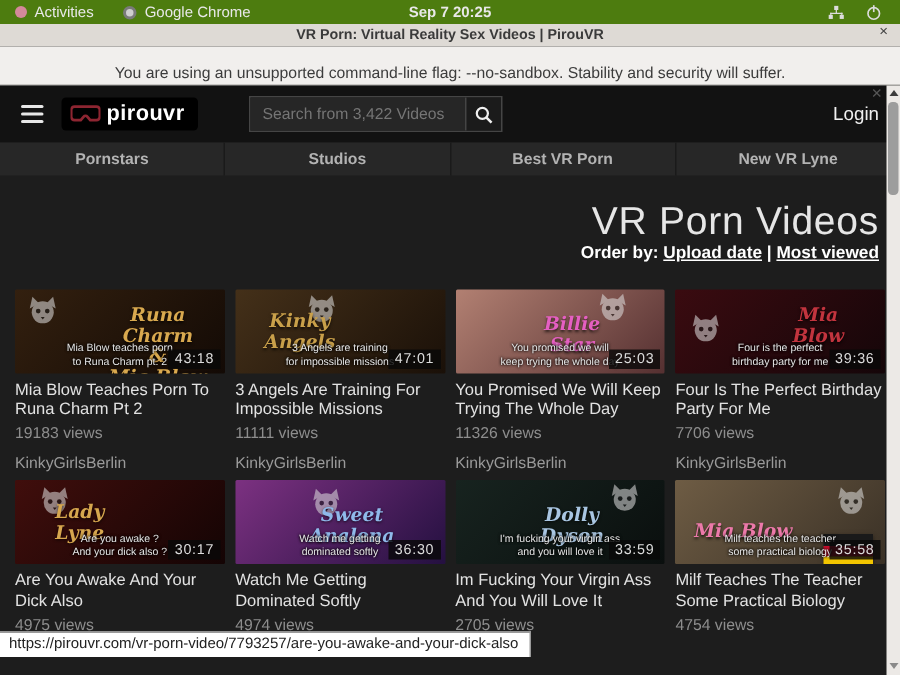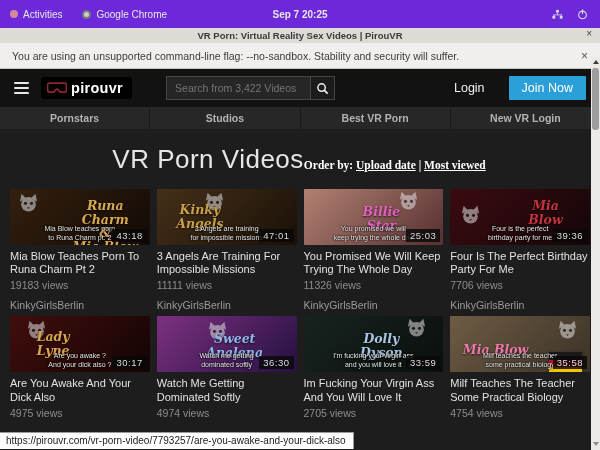--- a/index.html
+++ b/index.html
@@ -1,34 +1,34 @@
 <!DOCTYPE html>
 <html><head>
 <meta charset="utf-8">
 <style>
   * { margin:0; padding:0; box-sizing:border-box; }
   html,body { width:600px; height:450px; overflow:hidden; background:#000; }
   body { font-family:"Liberation Sans", sans-serif; position:relative; }
   .screen { position:absolute; inset:0; width:600px; height:450px; overflow:hidden; background:#1d1d1d; }
 
   
-  .topbar { height:28px; background:#6d28d9; display:flex; align-items:center; color:#e8e8e8; font-size:10px; position:relative; }
+  .topbar { height:16px; background:#4d7c0f; display:flex; align-items:center; color:#e8e8e8; font-size:10px; position:relative; }
   .topbar .seg { display:flex; align-items:center; gap:5px; padding:0 10px; }
   .act-dot { width:8px; height:8px; border-radius:50%; background:#d4899a; display:inline-block; }
   .chrome-dot { width:9px; height:9px; border-radius:50%; background:#cfcfcf; border:2px solid #7a7a7a; display:inline-block; }
   .clock { position:absolute; left:50%; transform:translateX(-50%); font-weight:bold; }
   .tray { margin-left:auto; display:flex; align-items:center; gap:14px; padding-right:12px; }
   .tray svg { display:block; }
 
   
   .titlebar { height:15px; background:#dedad5; display:flex; align-items:center; justify-content:center; position:relative; font-size:9.5px; color:#3a3a3a; font-weight:bold; }
   .titlebar .close { position:absolute; right:8px; top:0; font-size:10px; color:#444; cursor:default; font-weight:normal; }
 
   
-  .infobar { height:26px; background:#f1efed; border-bottom:1px solid #c8c6c3; display:flex; align-items:center; font-size:10.5px; color:#3c3c3c; padding:12px 12px; }
+  .infobar { height:26px; background:#f1efed; border-bottom:1px solid #c8c6c3; display:flex; align-items:center; font-size:10.5px; color:#3c3c3c; padding:12px 12px;flex-direction:column; }
   .infobar .close { margin-left:auto; color:#555; font-size:12px; }
 
   
   .siteheader { height:38px; background:#121212; display:flex; align-items:center; padding:0 14px; }
   .burger { width:15px; display:flex; flex-direction:column; gap:3px; margin-right:12px; }
   .burger i { display:block; height:2px; background:#e8e8e8; border-radius:1px; }
   .logo { display:flex; align-items:center; gap:4px; background:#000; border-radius:3px; padding:3px 9px 3px 6px; }
   .logo .word { color:#fff; font-weight:bold; font-size:14.5px; letter-spacing:0.3px; }
   .searchwrap { display:flex; align-items:stretch; margin-left:34px; border:1px solid #454545; }
   .searchwrap input { width:143px; background:#262626; border:none; outline:none; color:#9a9a9a; font-size:10.5px; padding:0 8px; height:22px; font-family:Liberation Sans, sans-serif; }
@@ -36,23 +36,23 @@
   .hdr-right { margin-left:auto; display:flex; align-items:center; gap:24px; }
   .login { color:#f0f0f0; font-size:12.5px; }
   .join { background:#2b9fd8; color:#fff; font-size:12.5px; padding:5px 13px; border-radius:1px; }
 
   
   .sitenav { height:22px; background:#272727; display:flex; }
   .sitenav .item { flex:1; display:flex; align-items:center; justify-content:center; color:#b3b3b3; font-size:10.5px; font-weight:bold; border-right:1px solid #1a1a1a; }
   .sitenav .item:last-child { border-right:none; }
 
   
-  .headrow { display:flex; align-items:flex-end; justify-content:center; padding:15px 14px 14px 12px; }
+  .headrow { display:flex; align-items:flex-end; justify-content:flex-end; padding:15px 14px 14px 12px;flex-direction:column; }
   .pagetitle { color:#e6e6e6; font-size:26px; font-weight:normal; letter-spacing:0.5px; }
-  .orderby { color:#fff; font-size:11.5px; font-weight:bold; padding-bottom:4px;font-family:Liberation Serif, serif; }
+  .orderby { color:#fff; font-size:11.5px; font-weight:bold; padding-bottom:4px; }
   .orderby a { color:#fff; text-decoration:underline; }
 
   
   .grid { display:grid; grid-template-columns:repeat(4,1fr); column-gap:7px; row-gap:5px; padding:0 10px; }
   .card { }
   .thumb { position:relative; height:56px; overflow:hidden; border-radius:1px; }
   .wm { position:absolute; opacity:0.55; }
   .overlay { position:absolute; top:10px; left:16px; right:0; font-family:"DejaVu Serif",serif; font-style:italic; font-weight:bold; font-size:12.5px; line-height:1.08; white-space:pre-line; text-align:center; text-shadow:0 1px 2px rgba(0,0,0,0.7); }
   .overlay.al-right { left:auto; right:4px; width:58%; }
   .overlay.al-left { right:auto; left:4px; width:56%; top:14px; }
@@ -80,21 +80,21 @@
 
   
   .scrollbar { position:absolute; top:57px; right:0; width:9px; bottom:0; background:#ece9e6; }
   .scrollbar .arr-up, .scrollbar .arr-dn { position:absolute; left:0; width:9px; height:10px; display:flex; align-items:center; justify-content:center; }
   .arr-up { top:0; } .arr-dn { bottom:1px; }
   .tri-up { width:0; height:0; border-left:3px solid transparent; border-right:3px solid transparent; border-bottom:4px solid #3c3c3c; }
   .tri-dn { width:0; height:0; border-left:3px solid transparent; border-right:3px solid transparent; border-top:4px solid #8a8a8a; }
   .sthumb { position:absolute; top:11px; left:1px; width:7px; height:62px; background:#9d9d9d; border-radius:3px; }
 
   
-  .statusurl { position:absolute; left:0; bottom:1px; background:#fff; border:1px solid #9a9a9a; border-left:none; border-bottom:none; color:#222; font-size:10px; padding:2px 7px 3px 6px; white-space:nowrap; z-index:50; }
+  .statusurl { position:absolute; left:0; bottom:12px; background:#fff; border:1px solid #9a9a9a; border-left:none; border-bottom:none; color:#222; font-size:10px; padding:2px 7px 3px 6px; white-space:nowrap; z-index:50; }
 </style>
 </head>
 <body>
 
 <div class="screen">
 
   <div class="topbar">
     <div class="seg">
       <span class="act-dot"></span>
       <span>Activities</span>
@@ -149,29 +149,28 @@
       <input type="text" placeholder="Search from 3,422 Videos" style="">
       <div class="searchbtn">
         <svg width="13" height="13" viewBox="0 0 14 14">
             <circle cx="6" cy="6" r="4" fill="none" stroke="#f0f0f0" stroke-width="1.6"></circle>
             <line x1="9" y1="9" x2="12.6" y2="12.6" stroke="#f0f0f0" stroke-width="1.8"></line>
           </svg>
       </div>
     </div>
     <div class="hdr-right">
       <span class="login">Login</span>
-      <span class="join">Join Now</span>
     </div>
   </div>
 
   <div class="sitenav">
       <div class="item">Pornstars</div>
       <div class="item">Studios</div>
       <div class="item">Best VR Porn</div>
-      <div class="item">New VR Login</div>
+      <div class="item">New VR Lyne</div>
     </div>
 
   <div class="headrow">
     <div class="pagetitle">VR Porn Videos</div>
     <div class="orderby">
       <span>Order by:</span>
       <a>Upload date</a><span> | </span><a>Most viewed</a>
     </div>
   </div>
 

